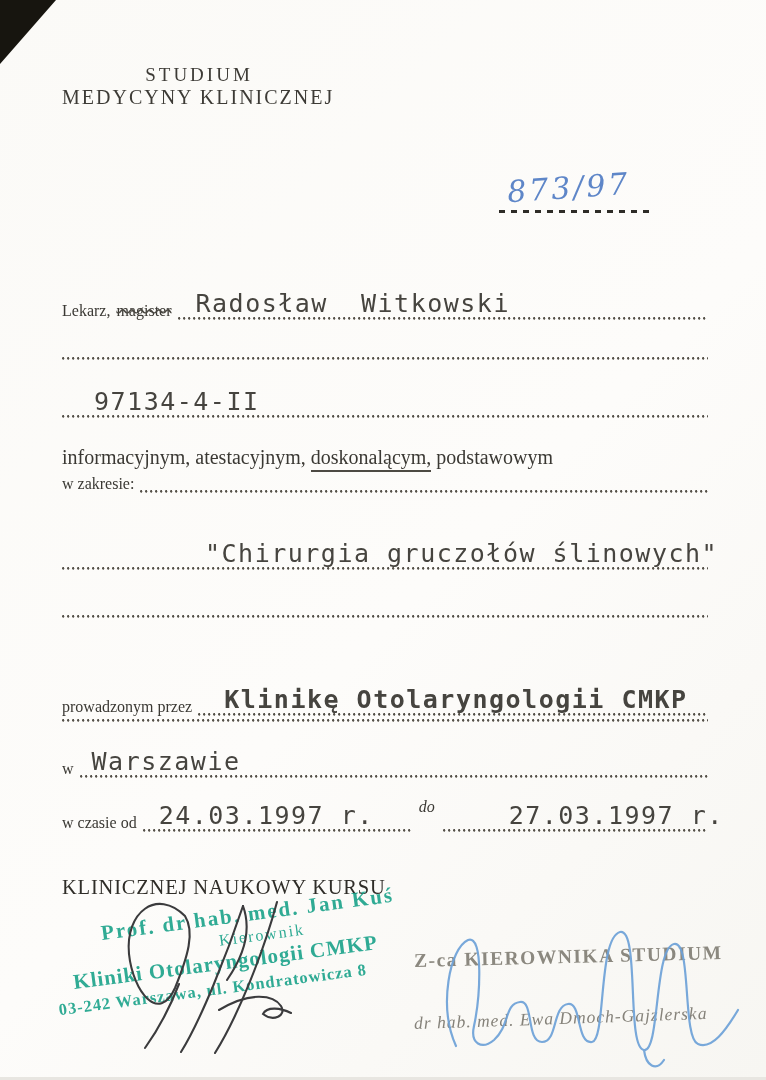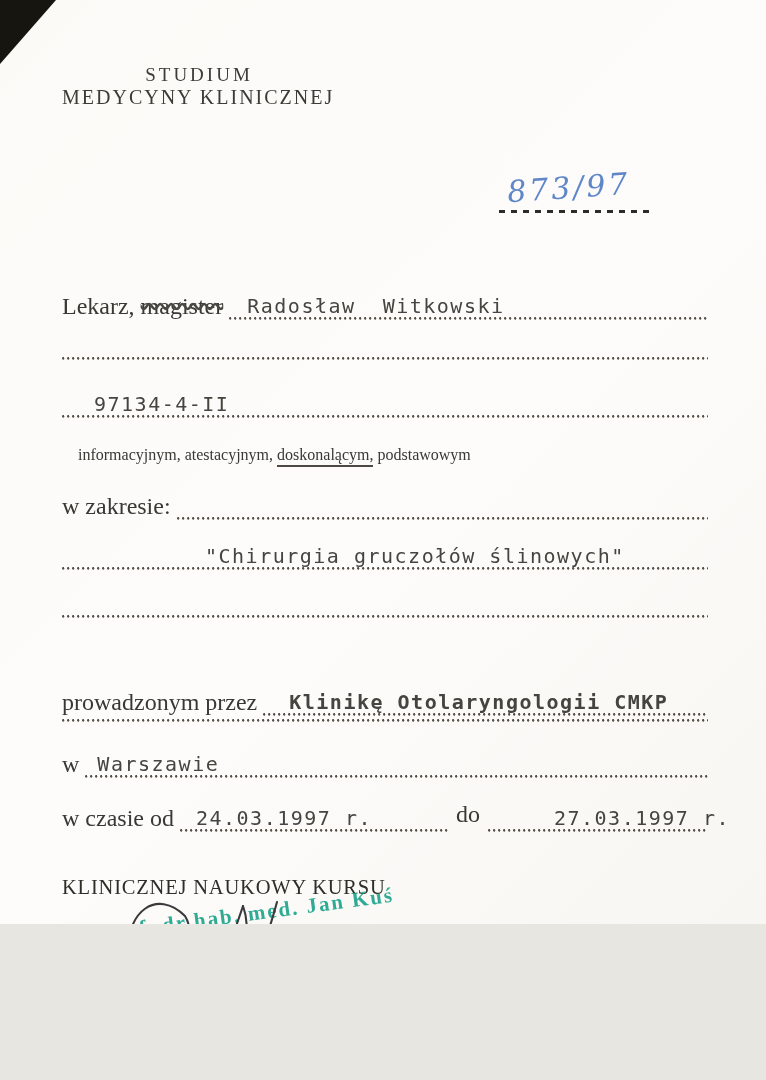--- a/index.html
+++ b/index.html
@@ -1,49 +1,49 @@
 <!DOCTYPE html>
 <html><head>
 <meta charset="utf-8">
 <style>
   html,body { margin:0; padding:0; background:#e8e6e1; }
   .page {
-    position:relative; width:766px; height:924px; margin:0 auto;
+    position:relative; width:766px; height:1077px; margin:0 auto;
     background:linear-gradient(135deg,#fbfaf7 0%, #fdfcfa 55%, #f7f6f2 100%);
     overflow:hidden; color:#35332f;
     font-family:"Liberation Serif", serif;
   }
   .corner-wedge{ position:absolute; top:0; left:0; width:0; height:0;
     border-top:64px solid #17150f; border-right:56px solid transparent; }
 
   .institution{ position:absolute; left:62px; top:64px; width:274px; color:#3d3b36; }
   .inst1{ text-align:center; font-size:19px; letter-spacing:3px; }
   .inst2{ font-size:20px; letter-spacing:2px; white-space:nowrap; }
 
   .title-row{ position:absolute; left:163px; top:180px; width:560px; height:56px; }
   .title{ font-size:30px; font-weight:bold; letter-spacing:1.5px; color:#181712; white-space:nowrap; }
   .title-dashes{ position:absolute; left:336px; top:30px; width:150px; height:3px;
     background:repeating-linear-gradient(to right,#2e2c27 0 6px, transparent 6px 12px); }
   .cert-no{ position:absolute; left:344px; top:-10px;
     font-family:"DejaVu Serif", serif; font-style:italic; font-size:30px;
     letter-spacing:3px; color:#5e86c8; transform:rotate(-4deg); }
 
   .row{ position:absolute; left:62px; right:58px; display:flex; align-items:flex-end; }
-  .label{ font-size:24px; color:#3a3833; white-space:nowrap; margin-right:6px; }
+  .label{ font-size:16px; color:#3a3833; white-space:nowrap; margin-right:6px; }
   .struck{ text-decoration:line-through; text-decoration-style:wavy; text-decoration-color:#4a4842; }
   .fill{ flex:1 1 auto; position:relative; min-height:22px;
     background-image:radial-gradient(circle at 1.2px 1.4px, #56524a 1px, rgba(0,0,0,0) 1.45px);
     background-size:5px 3px; background-repeat:repeat-x; background-position:left bottom; }
   .fill-fixed{ flex:0 0 auto; }
   .typed{ position:absolute; bottom:2px; white-space:pre;
-    font-family:"DejaVu Sans Mono", monospace; font-size:20px; letter-spacing:1.5px; color:#46443f; }
+    font-family:"DejaVu Sans Mono", monospace; font-size:25px; letter-spacing:1.5px; color:#46443f; }
   .blank{ position:absolute; left:62px; right:58px; height:14px;
     background-image:radial-gradient(circle at 1.2px 1.4px, #56524a 1px, rgba(0,0,0,0) 1.45px);
     background-size:5px 3px; background-repeat:repeat-x; background-position:left bottom; }
-  .types{ position:absolute; left:78px; top:446px; font-size:16px; color:#3a3833; }
+  .types{ position:absolute; left:62px; top:446px; font-size:20px; color:#3a3833; }
   .u{ border-bottom:2.5px solid #4d4a43; padding-bottom:2px; }
 
   .heading{ position:absolute; font-size:20.5px; letter-spacing:0.8px; color:#2f2d28; white-space:nowrap; }
   .heading-left{ left:62px; top:876px; }
   .heading-right{ left:478px; top:882px; }
 
   .stamp-green{ position:absolute; left:48px; top:928px; width:370px;
     transform:rotate(-7.5deg); transform-origin:left top;
     color:#14a087; opacity:0.88; white-space:nowrap; }
   .sg1{ font-size:21px; font-weight:bold; letter-spacing:2px; margin-left:52px; }
@@ -90,21 +90,21 @@
   <div class="row" style="top:386px; height:32px;">
     <span class="fill">
       <span class="typed" style="left:32px;">97134-4-II</span>
     </span>
   </div>
 
   <div class="types">
     <span>informacyjnym, atestacyjnym, </span><span class="u">doskonalącym,</span><span> podstawowym</span>
   </div>
 
-  <div class="row" style="top:496px; height:24px;justify-content:center;">
+  <div class="row" style="top:469px; height:24px;justify-content:center;">
     <span class="label">w zakresie:</span>
     <span class="fill"></span>
   </div>
 
   <div class="row" style="top:534px; height:36px;">
     <span class="fill">
       <span class="typed" style="left:143px;">"Chirurgia gruczołów ślinowych"</span>
     </span>
   </div>
 
@@ -124,21 +124,21 @@
     <span class="fill">
       <span class="typed" style="left:12px;">Warszawie</span>
     </span>
   </div>
 
   <div class="row" style="top:798px; height:34px;">
     <span class="label">w czasie od</span>
     <span class="fill fill-fixed" style="width:268px;">
       <span class="typed" style="left:16px;">24.03.1997 r.</span>
     </span>
-    <span class="label" style="margin:4px 8px;">do</span>
+    <span class="label" style="margin:16px 8px;font-style:italic;">do</span>
     <span class="fill">
       <span class="typed" style="left:22px;margin-left:44px;">27.03.1997 r.</span>
     </span>
   </div>
 
   <div class="heading heading-left">KLINICZNEJ NAUKOWY KURSU</div>
 
   <div class="stamp-green">
     <div class="sg1">Prof. dr hab. med. Jan Kuś</div>
     <div class="sg2">Kierownik</div>

